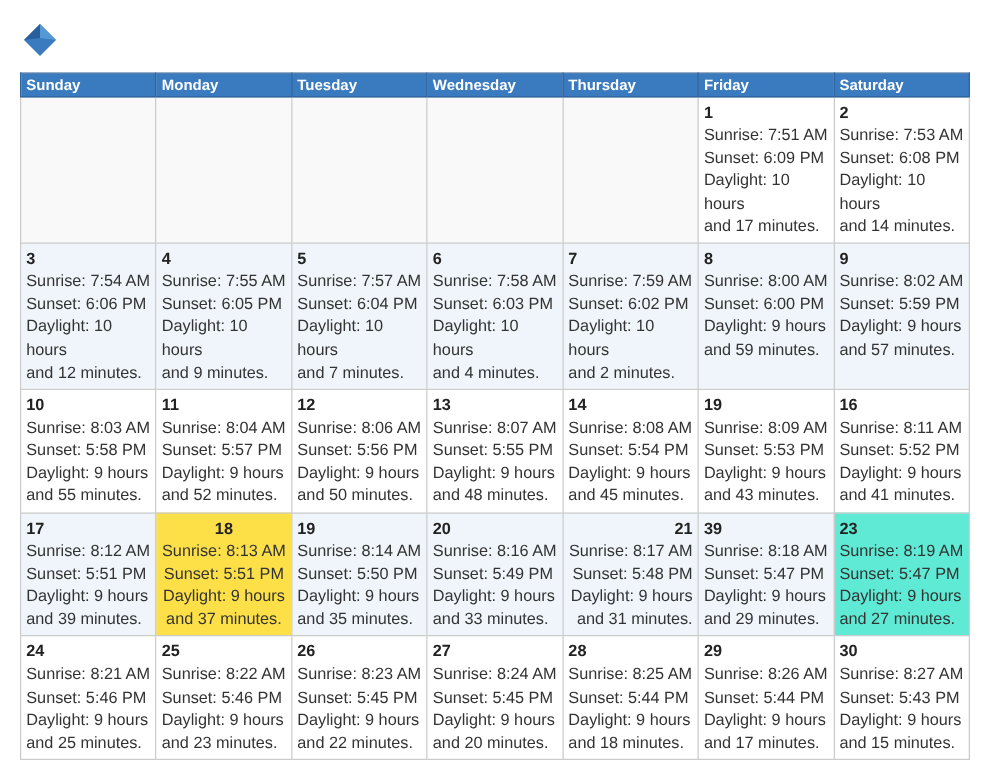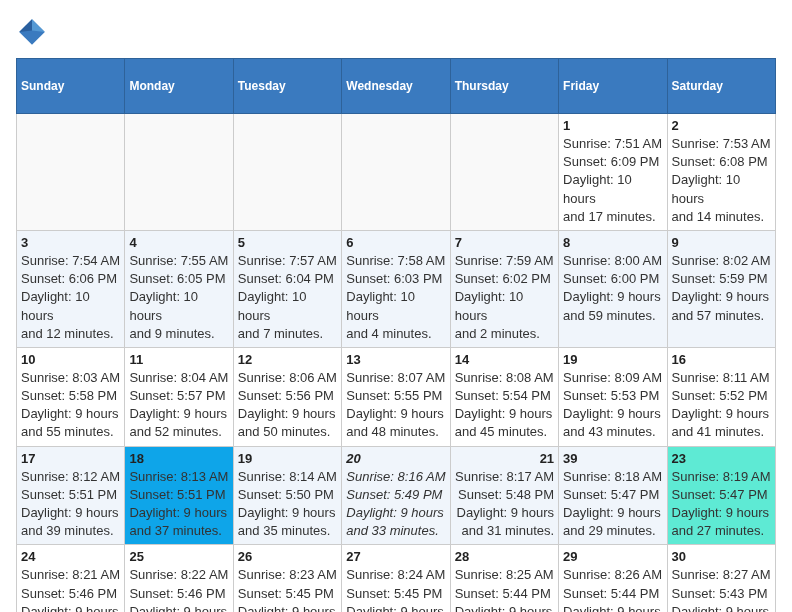--- a/index.html
+++ b/index.html
@@ -45,21 +45,21 @@
       color: #555;
     }
     .calendar {
       width: 100%;
       border-collapse: collapse;
       font-size: 11px;
     }
     .calendar th {
       background: #3a7abf;
       color: #fff;
-      padding: 20px 4px;
+      padding: 2px 4px;
       text-align: left;
       font-size: 12px;
       font-weight: bold;
       border: 1px solid #2e6299;
     }
     .calendar td {
       border: 1px solid #ccc;
       vertical-align: top;
       padding: 4px;
       width: calc(100% / 7);
@@ -191,29 +191,29 @@
         <td>
           <div class="day-number">16</div>
           <div class="day-info">Sunrise: 8:11 AM<br>Sunset: 5:52 PM<br>Daylight: 9 hours<br>and 41 minutes.</div>
         </td>
       </tr>
       <tr>
         <td style="background: rgb(240, 245, 251);">
           <div class="day-number">17</div>
           <div class="day-info">Sunrise: 8:12 AM<br>Sunset: 5:51 PM<br>Daylight: 9 hours<br>and 39 minutes.</div>
         </td>
-        <td style="background: #0ea5e9;">
+        <td style="background: #fde047; text-align: center;">
           <div class="day-number">18</div>
           <div class="day-info">Sunrise: 8:13 AM<br>Sunset: 5:51 PM<br>Daylight: 9 hours<br>and 37 minutes.</div>
         </td>
         <td style="background: rgb(240, 245, 251);">
           <div class="day-number">19</div>
           <div class="day-info">Sunrise: 8:14 AM<br>Sunset: 5:50 PM<br>Daylight: 9 hours<br>and 35 minutes.</div>
         </td>
-        <td style="background: rgb(240, 245, 251); font-style: italic;">
+        <td style="background: rgb(240, 245, 251);">
           <div class="day-number">20</div>
           <div class="day-info">Sunrise: 8:16 AM<br>Sunset: 5:49 PM<br>Daylight: 9 hours<br>and 33 minutes.</div>
         </td>
         <td style="background: rgb(240, 245, 251); text-align: right;">
           <div class="day-number">21</div>
           <div class="day-info">Sunrise: 8:17 AM<br>Sunset: 5:48 PM<br>Daylight: 9 hours<br>and 31 minutes.</div>
         </td>
         <td style="background: rgb(240, 245, 251);">
           <div class="day-number">39</div>
           <div class="day-info">Sunrise: 8:18 AM<br>Sunset: 5:47 PM<br>Daylight: 9 hours<br>and 29 minutes.</div>

